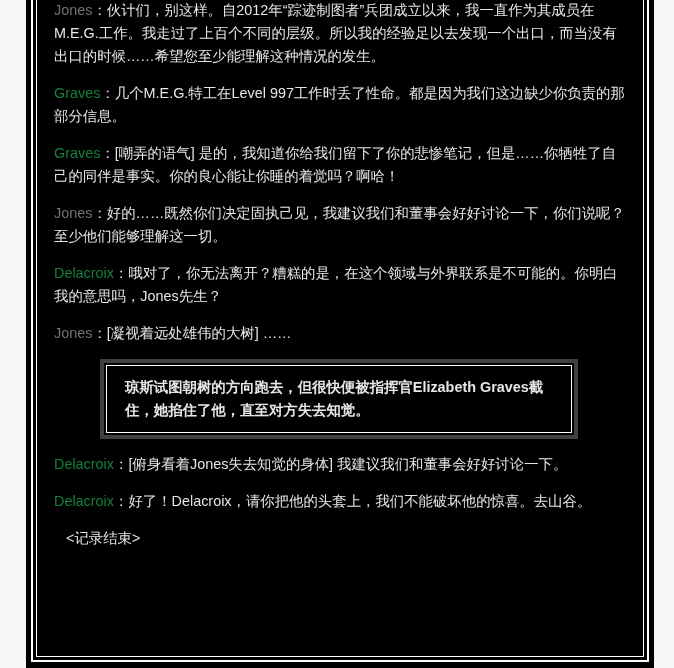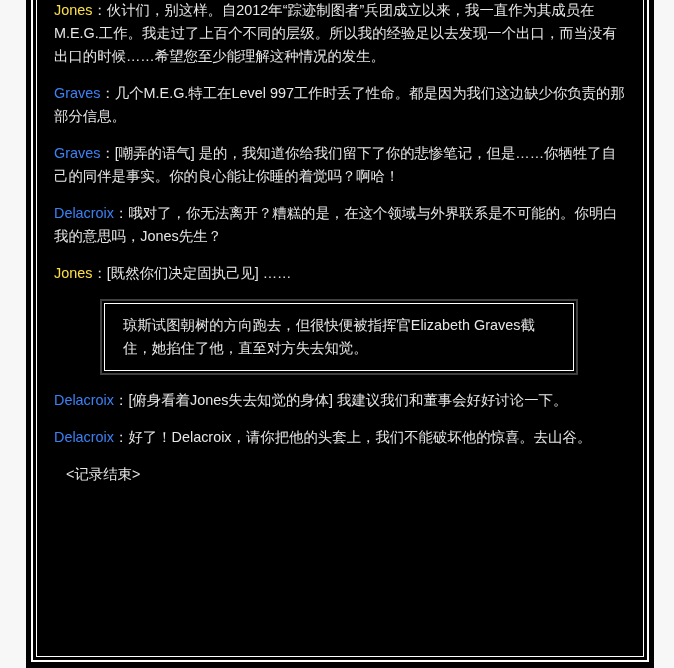--- a/index.html
+++ b/index.html
@@ -41,28 +41,29 @@
       top: 39px;
       width: 575px;
       font-family: "Liberation Sans", "DejaVu Sans", sans-serif;
       font-size: 14.4px;
       line-height: 23px;
       color: #e6e6e6;
     }
     .para {
       margin: 0 0 14px 0;
     }
-    .spk-jones { color: #fde047; }
-    .spk-red { color: #3b82f6; }
+    .spk-jones { color: #737373; }
+    .spk-red { color: #15803d; }
     .note-box {
       margin: 0 0 14px 46px;
       width: 478px;
       box-sizing: border-box;
-      border: 2px solid #404040;
+      border: 4px solid #404040;
       padding: 2px;
+      font-weight: bold;
     }
     .note-inner {
       border: 1px solid #fff;
       padding: 10px 24px 10px 18px;
       line-height: 23px;
     }
     .end-mark { margin: 12px; }
   </style>
 </head>
 <body>
@@ -72,26 +73,27 @@
     <div class="inner-frame"></div>
   </div>
 
   <div class="content">
     <p class="para"><span class="spk-jones">Jones</span><span>：</span><span>伙计们，别这样。自2012年“踪迹制图者”兵团成立以来，我一直作为其成员在M.E.G.工作。我走过了上百个不同的层级。所以我的经验足以去发现一个出口，而当没有出口的时候……希望您至少能理解这种情况的发生。</span></p>
 
     <p class="para"><span class="spk-red">Graves</span><span>：</span><span>几个M.E.G.特工在Level 997工作时丢了性命。都是因为我们这边缺少你负责的那部分信息。</span></p>
 
     <p class="para"><span class="spk-red">Graves</span><span>：</span><span>[嘲弄的语气] 是的，我知道你给我们留下了你的悲惨笔记，但是……你牺牲了自己的同伴是事实。你的良心能让你睡的着觉吗？啊哈！</span></p>
 
+    <p class="para"><span class="spk-jones">Jones</span><span>：</span><span>好的……既然你们决定固执己见，我建议我们和董事会好好讨论一下，你们说呢？至少他们能够理解这一切。</span></p>
 
 
 
     <p class="para"><span class="spk-red">Delacroix</span><span>：</span><span>哦对了，你无法离开？糟糕的是，在这个领域与外界联系是不可能的。你明白我的意思吗，Jones先生？</span></p>
 
-    <p class="para"><span class="spk-jones">Jones</span><span>：</span><span>[既然你们决定固执己见] ……</span></p>
+    <p class="para"><span class="spk-jones">Jones</span><span>：</span><span>[凝视着远处雄伟的大树] ……</span></p>
 
     <div class="note-box">
       <div class="note-inner">
         <span>琼斯试图朝树的方向跑去，但很快便被指挥官Elizabeth Graves截住，她掐住了他，直至对方失去知觉。</span>
       </div>
     </div>
 
     <p class="para"><span class="spk-red">Delacroix</span><span>：</span><span>[俯身看着Jones失去知觉的身体] 我建议我们和董事会好好讨论一下。</span></p>
 
     <p class="para"><span class="spk-red">Delacroix</span><span>：</span><span>好了！Delacroix，请你把他的头套上，我们不能破坏他的惊喜。去山谷。</span></p>

